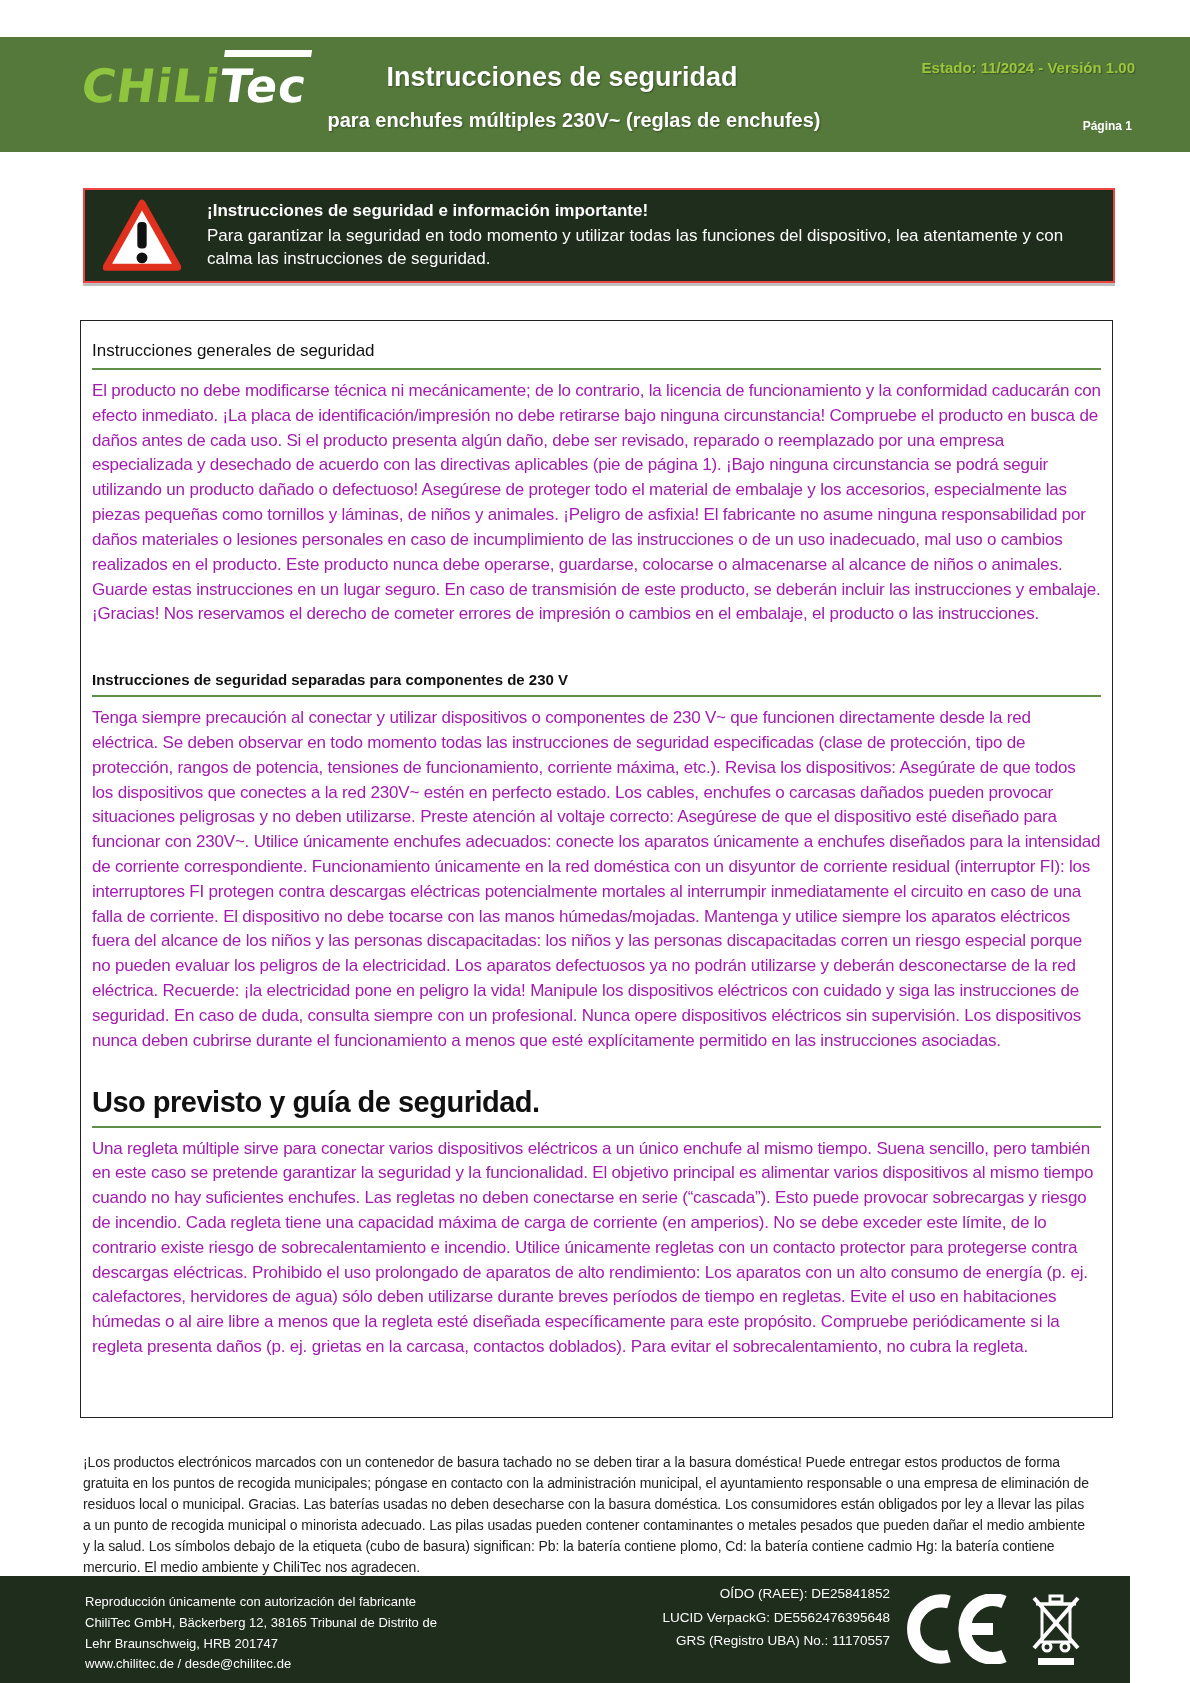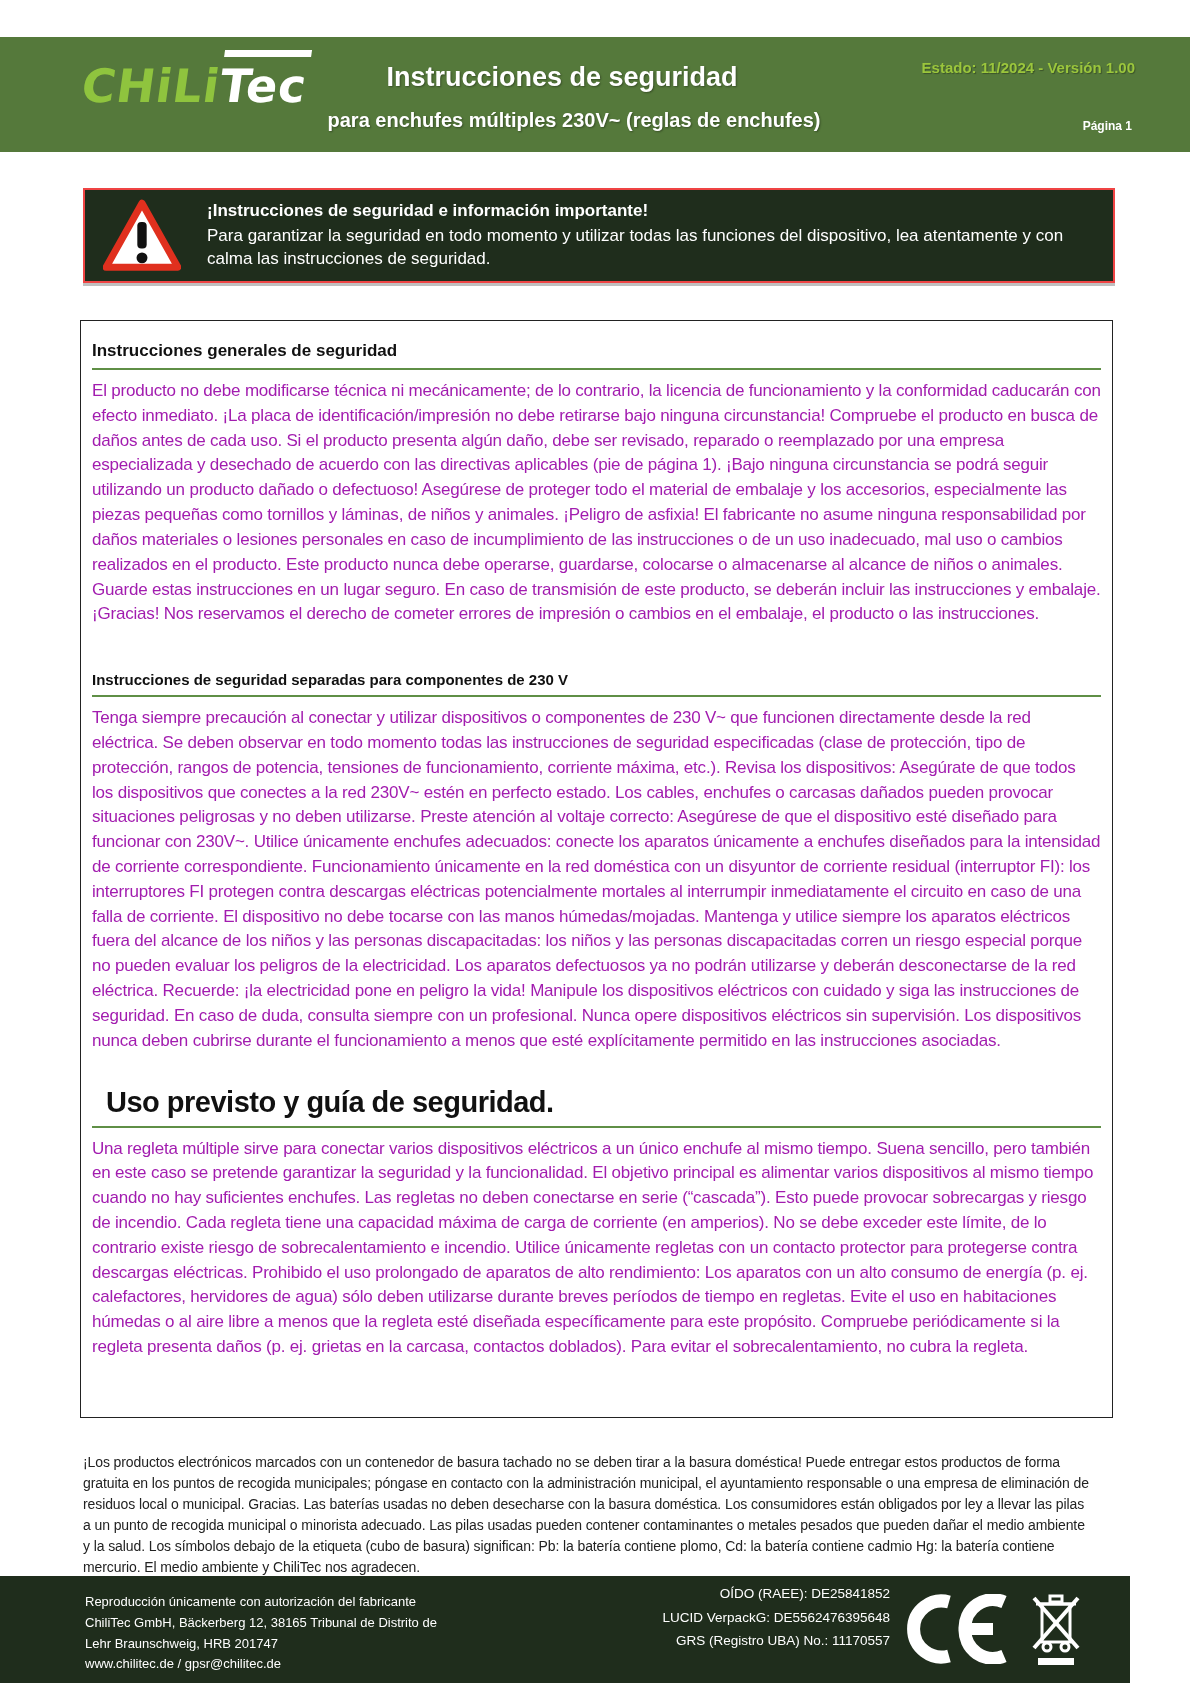--- a/index.html
+++ b/index.html
@@ -47,23 +47,23 @@
   .warn-icon{flex:0 0 auto;margin-left:18px;width:78px;height:74px;}
   .warn-text{margin-left:26px;color:#ffffff;}
   .warn-title{font-size:17px;font-weight:bold;margin-bottom:4px;}
   .warn-body{font-size:17px;line-height:1.32;max-width:860px;}
   
   .content-box{
     position:absolute;left:80px;top:320px;width:1033px;height:1098px;
     border:1px solid #222222;box-sizing:border-box;
     padding:20px 11px 10px 11px;
   }
-  .sec-h-md{font-size:17px;font-weight:bold;color:#111;}
+  .sec-h-md{font-size:17px;font-weight:normal;color:#111;}
   .sec-h-sm{font-size:15px;font-weight:bold;color:#111;}
-  .sec-h-lg{font-size:29px;font-weight:bold;color:#111;letter-spacing:-0.5px;margin-left:14px;}
+  .sec-h-lg{font-size:29px;font-weight:bold;color:#111;letter-spacing:-0.5px;}
   .green-rule{border:none;border-top:2px solid #5f8f46;margin:7px 0 9px 0;}
   .sec-body{
     font-size:17px;line-height:1.46;color:#a21caf;letter-spacing:-0.2px;
     text-align:left;margin:0;
   }
   .sec-gap-lg{margin-top:44px;}
   .sec-gap-xl{margin-top:32px;}
   
   .footnote{
     position:absolute;left:83px;top:1438px;width:1010px;
@@ -137,21 +137,21 @@
 
 </div>
 
 <p class="footnote">¡Los productos electrónicos marcados con un contenedor de basura tachado no se deben tirar a la basura doméstica! Puede entregar estos productos de forma gratuita en los puntos de recogida municipales; póngase en contacto con la administración municipal, el ayuntamiento responsable o una empresa de eliminación de residuos local o municipal. Gracias. Las baterías usadas no deben desecharse con la basura doméstica. Los consumidores están obligados por ley a llevar las pilas a un punto de recogida municipal o minorista adecuado. Las pilas usadas pueden contener contaminantes o metales pesados que pueden dañar el medio ambiente y la salud. Los símbolos debajo de la etiqueta (cubo de basura) significan: Pb: la batería contiene plomo, Cd: la batería contiene cadmio Hg: la batería contiene mercurio. El medio ambiente y ChiliTec nos agradecen.</p>
 
 <div class="footer">
   <div class="footer-left">
     <div>Reproducción únicamente con autorización del fabricante</div>
     <div>ChiliTec GmbH, Bäckerberg 12, 38165 Tribunal de Distrito de</div>
     <div>Lehr Braunschweig, HRB 201747</div>
-    <div>www.chilitec.de / gpsr@chilitec.de</div>
+    <div>www.chilitec.de / desde@chilitec.de</div>
   </div>
   <div class="footer-right">
     <div>OÍDO (RAEE): DE25841852</div>
     <div>LUCID VerpackG: DE5562476395648</div>
     <div>GRS (Registro UBA) No.: 11170557</div>
   </div>
   <svg class="ce-mark" viewBox="0 0 105 70">
     <path d="M44 8 A28 28 0 1 0 44 62" fill="none" stroke="#ffffff" stroke-width="13"></path>
     <path d="M99 8 A28 28 0 0 0 60 35 A28 28 0 0 0 99 62" fill="none" stroke="#ffffff" stroke-width="13"></path>
     <line x1="60" y1="35" x2="88" y2="35" stroke="#ffffff" stroke-width="12"></line>

